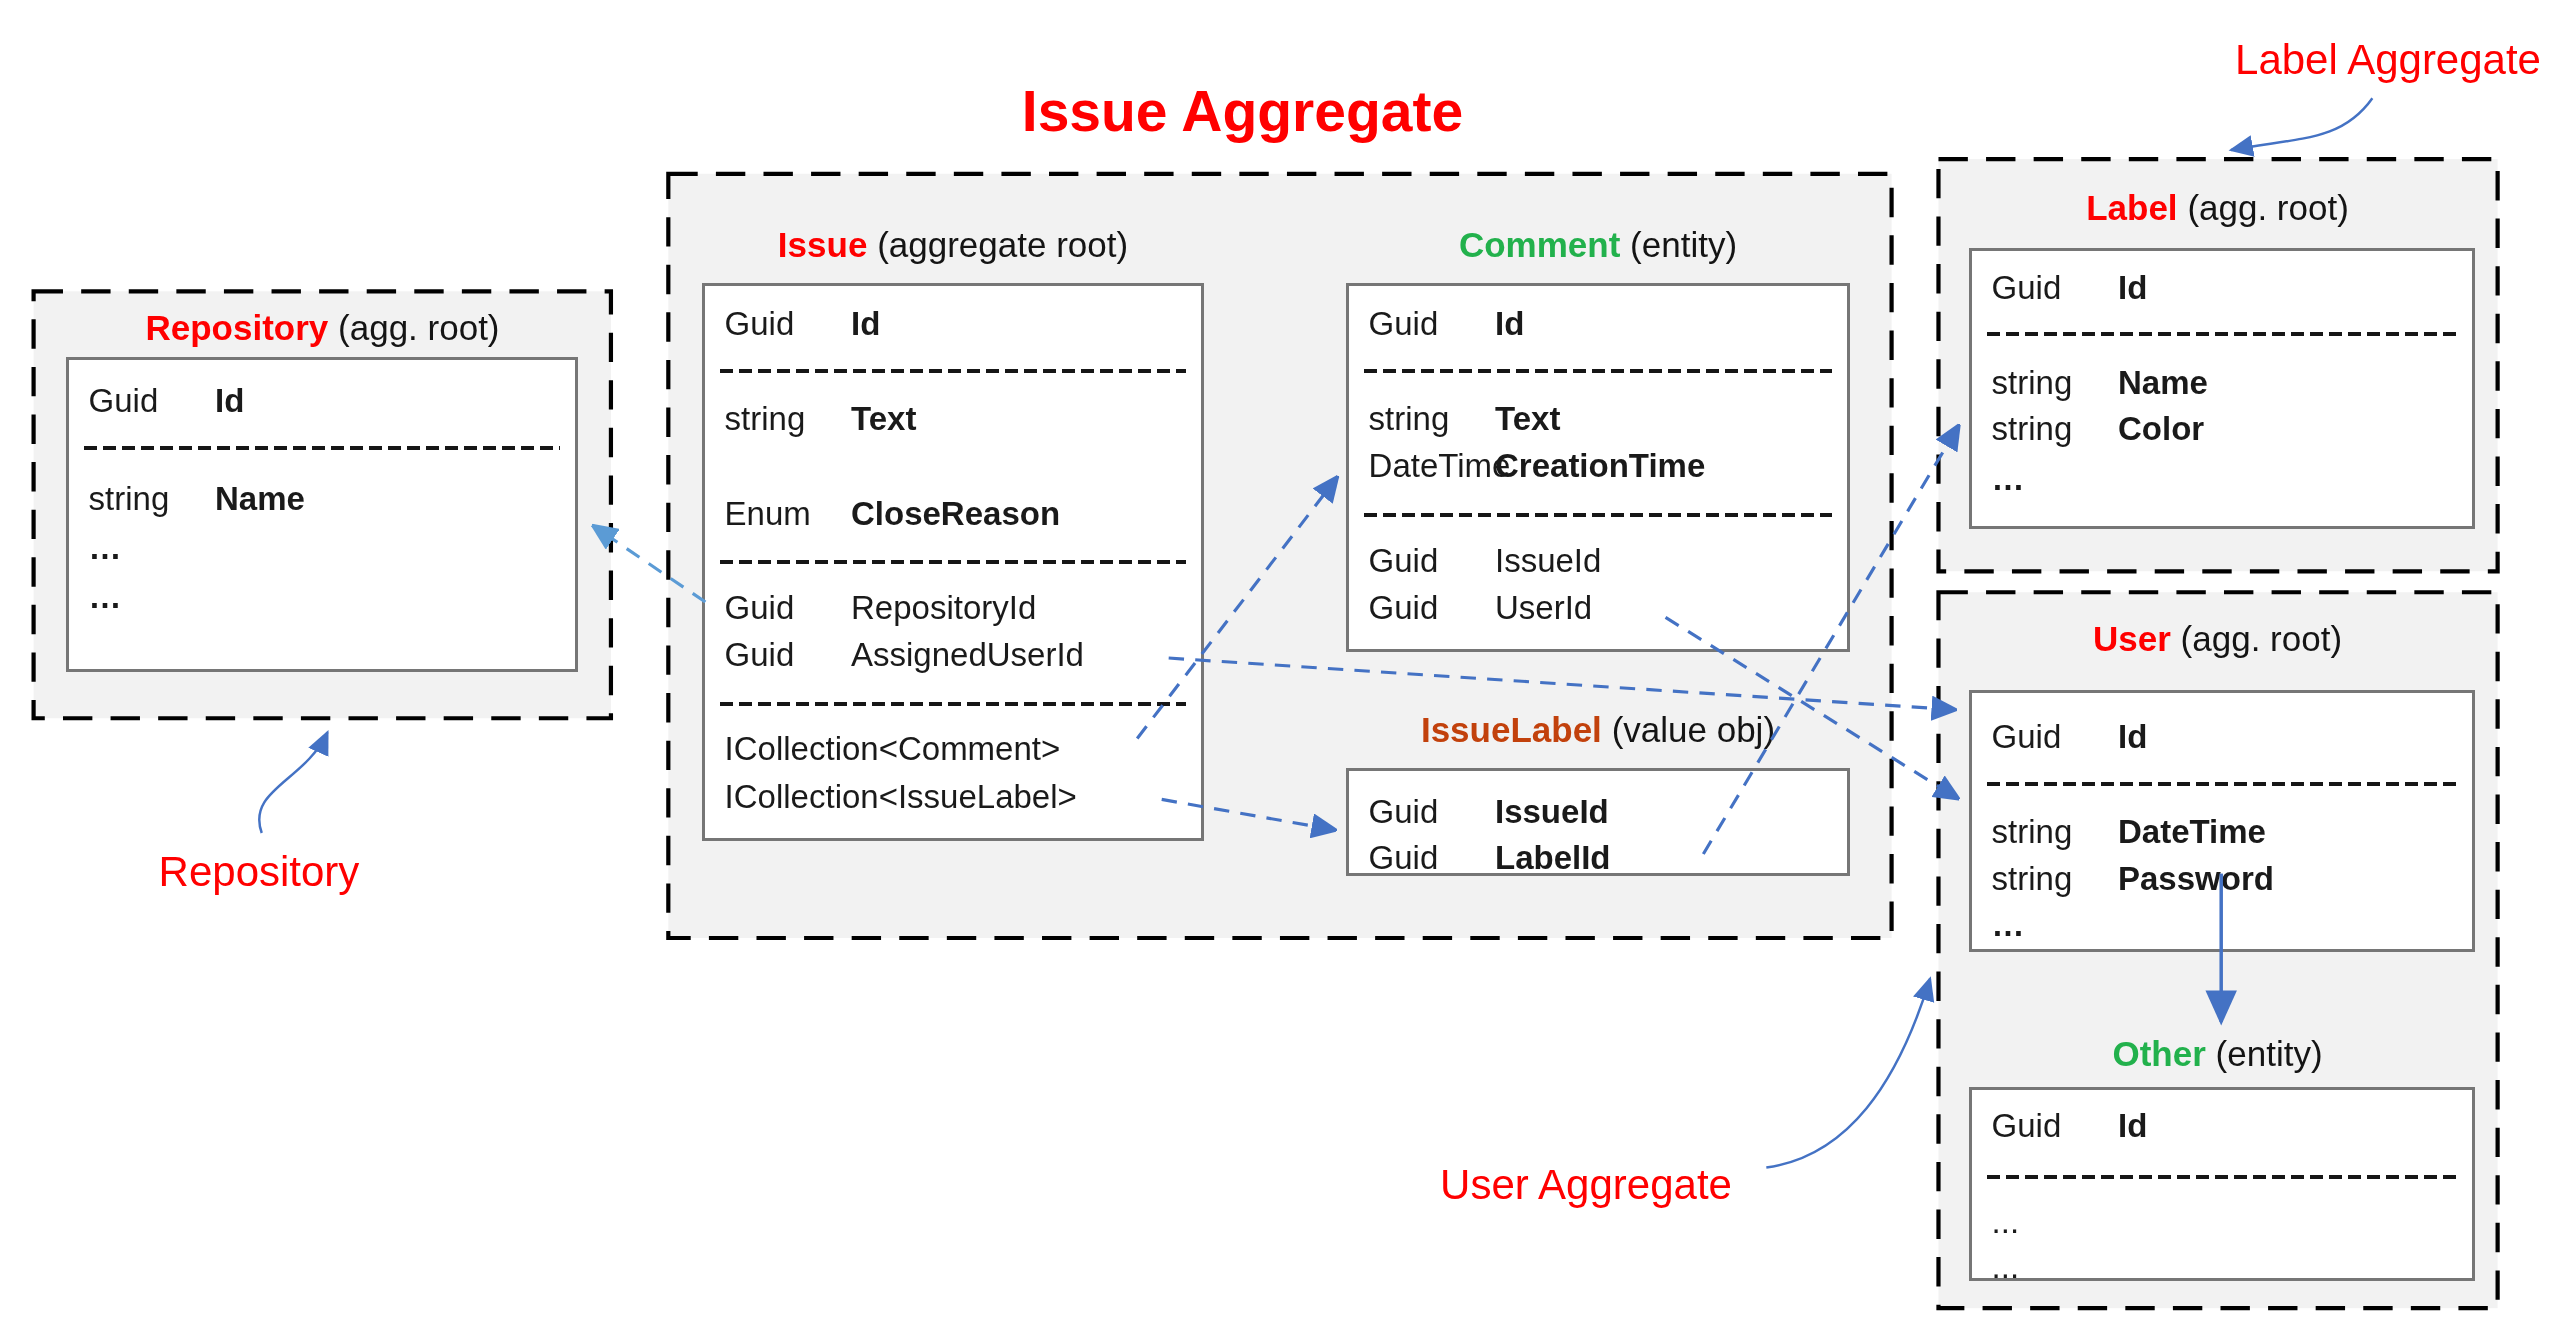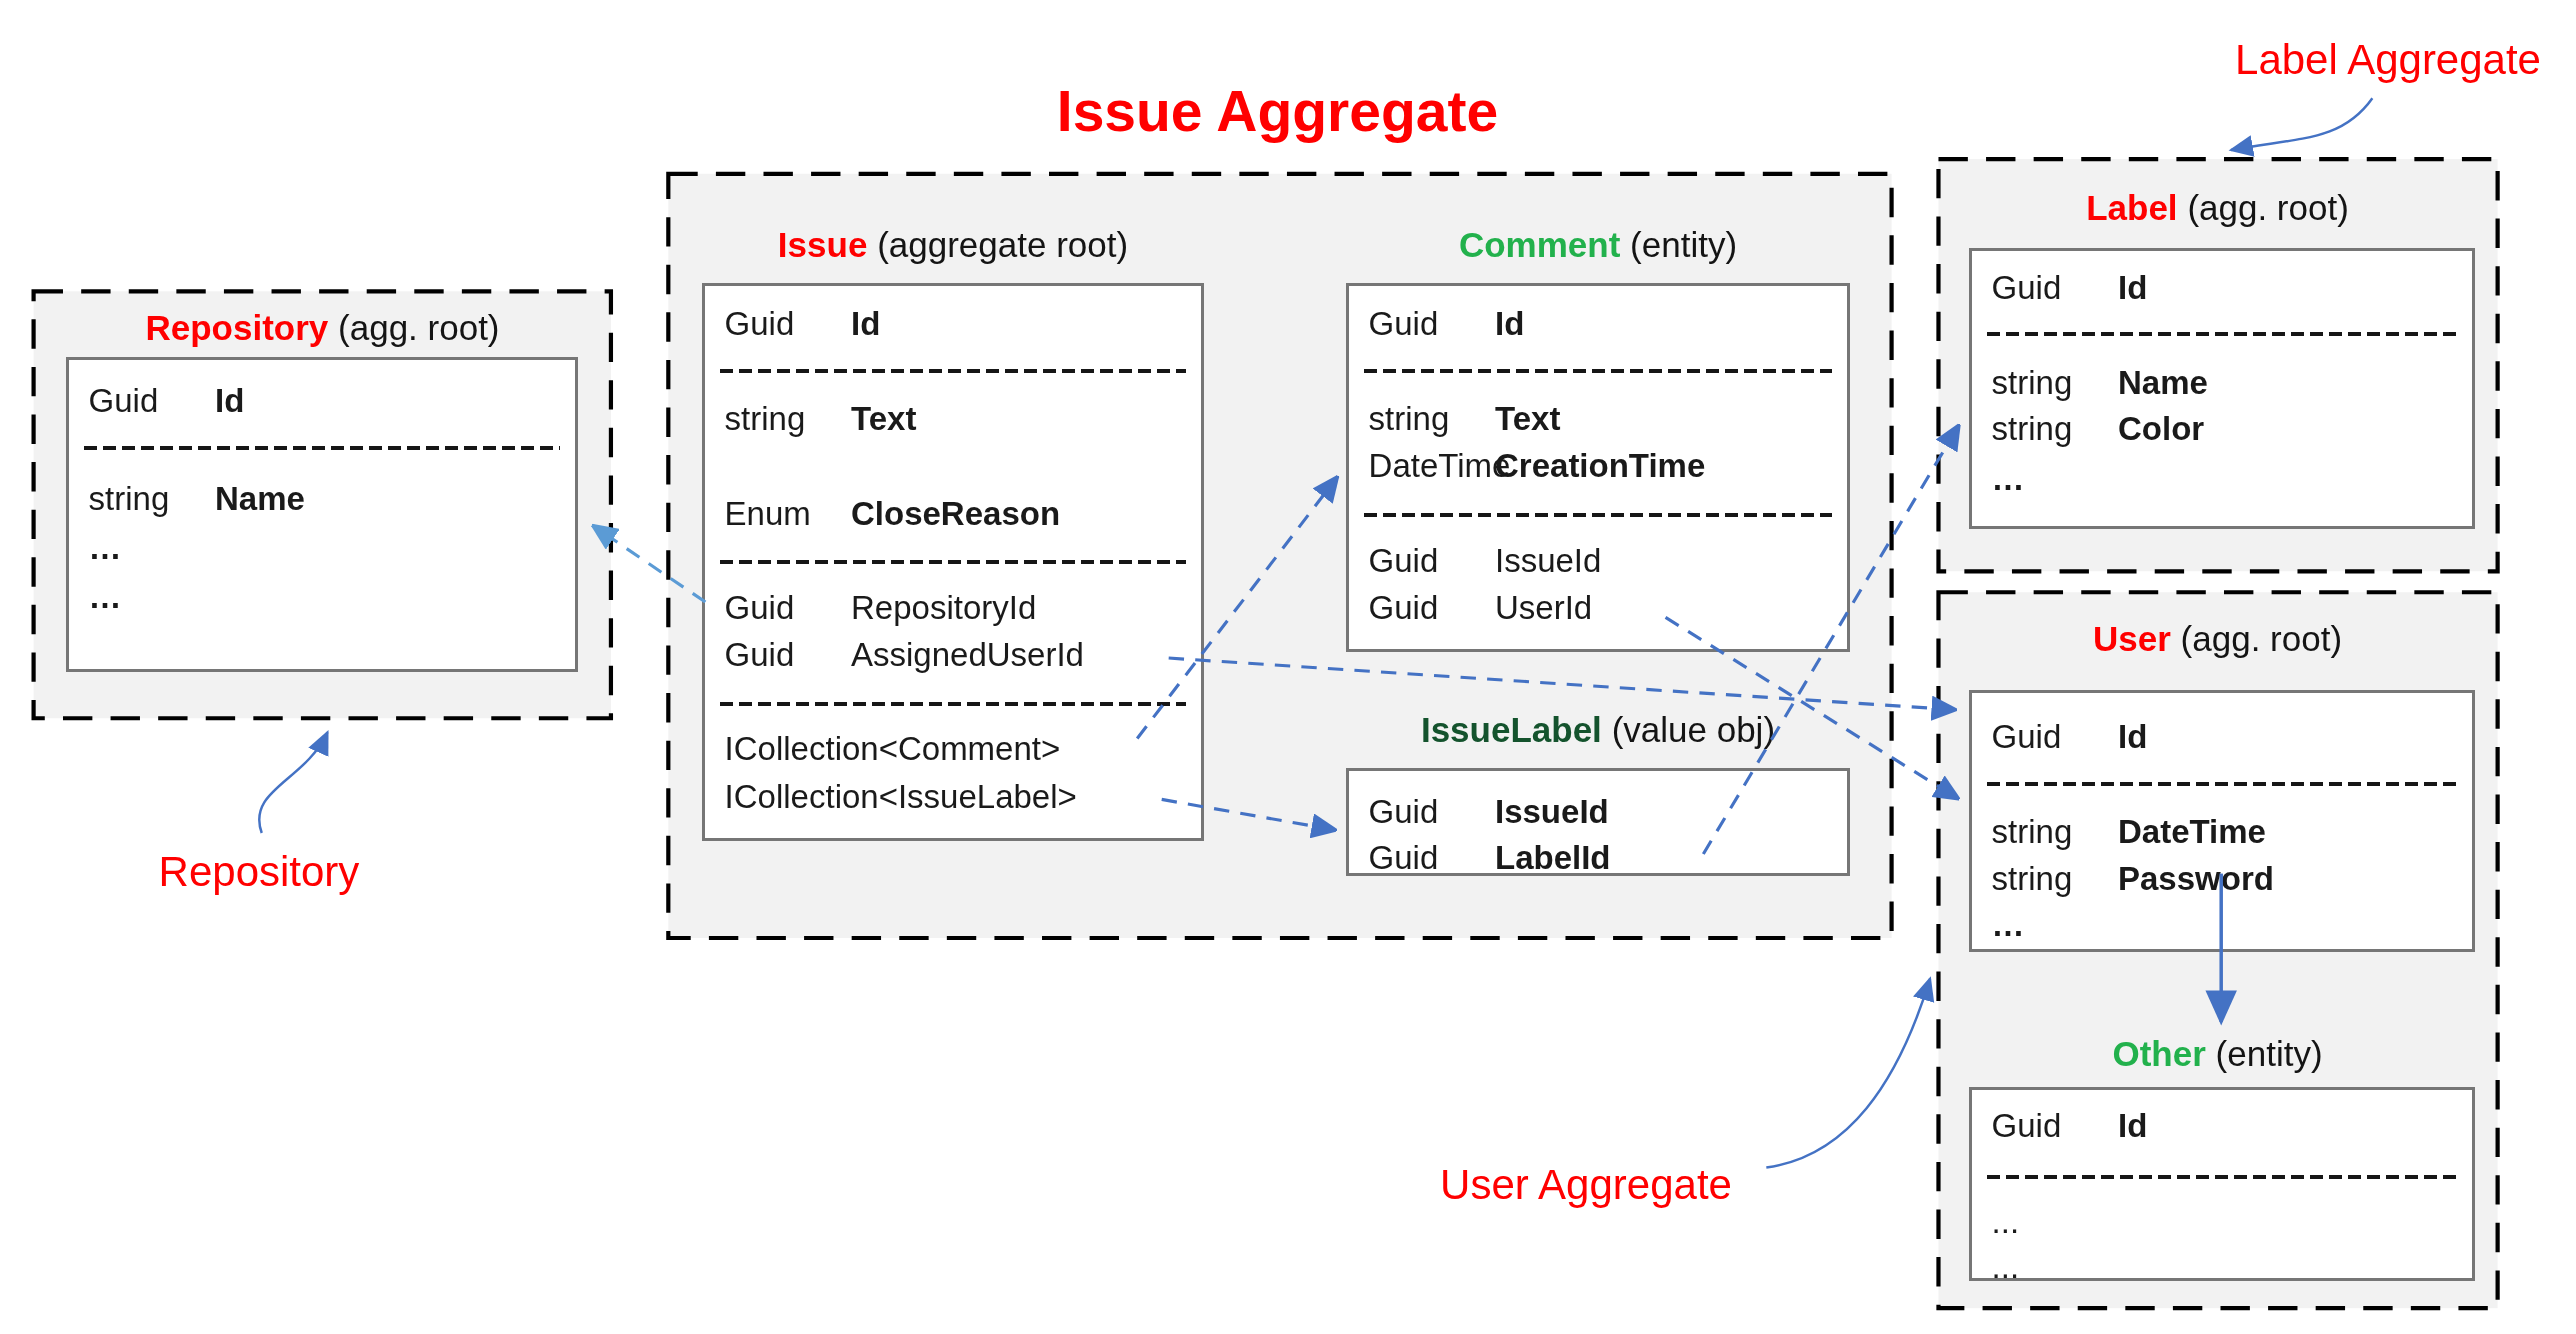--- a/index.html
+++ b/index.html
@@ -10,24 +10,24 @@
   .table{position:absolute;background:#ffffff;border:3.5px solid #767676;box-sizing:border-box;padding-left:41px;}
   .row{position:absolute;left:0;right:0;height:49px;font-size:33px;}
   .row .type{position:absolute;left:19.6px;top:50%;transform:translateY(-52%);white-space:nowrap;}
   .row .fname{position:absolute;left:146px;top:50%;transform:translateY(-52%);white-space:nowrap;}
   .bold{font-weight:bold;}
   .sep{position:absolute;left:15.4px;right:15.4px;height:3.5px;
        background:repeating-linear-gradient(90deg,#161616 0 13.3px,transparent 13.3px 19px);}
 
   .entity-header{position:absolute;font-size:35px;text-align:center;white-space:nowrap;}
   .ename{font-weight:bold;}
-  .ered{color:#FF0000}.egreen{color:#22B14C}.ecyan{color:#14532d}
+  .ered{color:#FF0000}.egreen{color:#22B14C}.ecyan{color:#c2410c}
   .ekind{margin-left:9.8px;font-weight:400;color:#141414;}
 
-  .main-title{position:absolute;left:910px;top:78px;width:735px;text-align:center;
+  .main-title{position:absolute;left:875px;top:78px;width:735px;text-align:center;
               font-size:57px;font-weight:bold;color:#FF0000;}
   .annotation{position:absolute;color:#FF0000;font-size:42px;text-align:center;
               line-height:64px;white-space:nowrap;}
 </style>
 </head>
 <body>
 
 <div id="canvas">
 
   <svg class="layer" width="2576" height="1335" viewBox="0 0 3681 1907">

